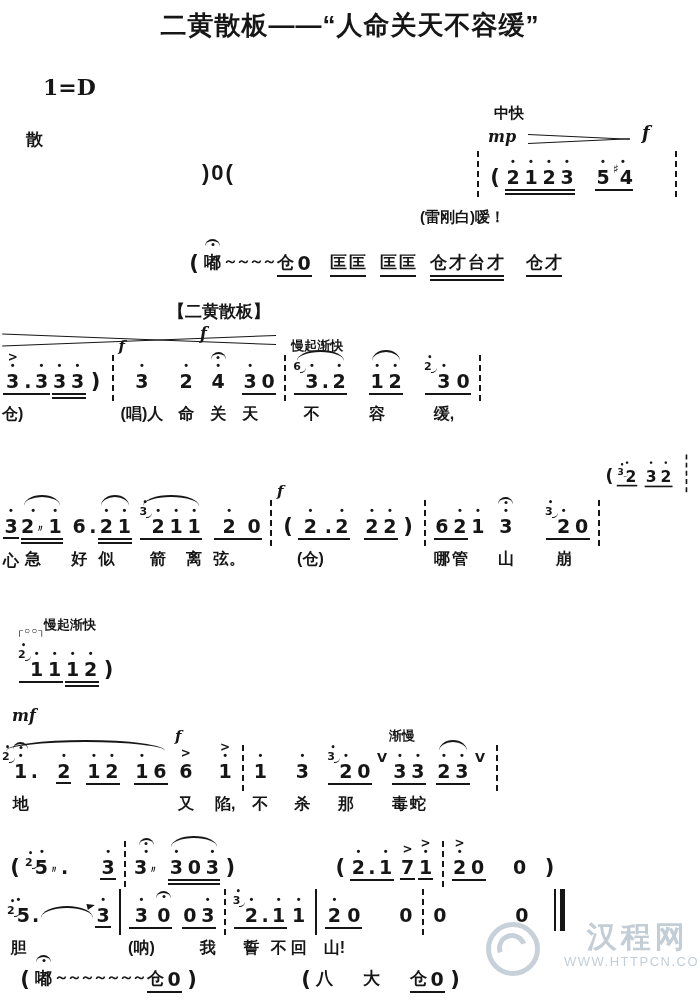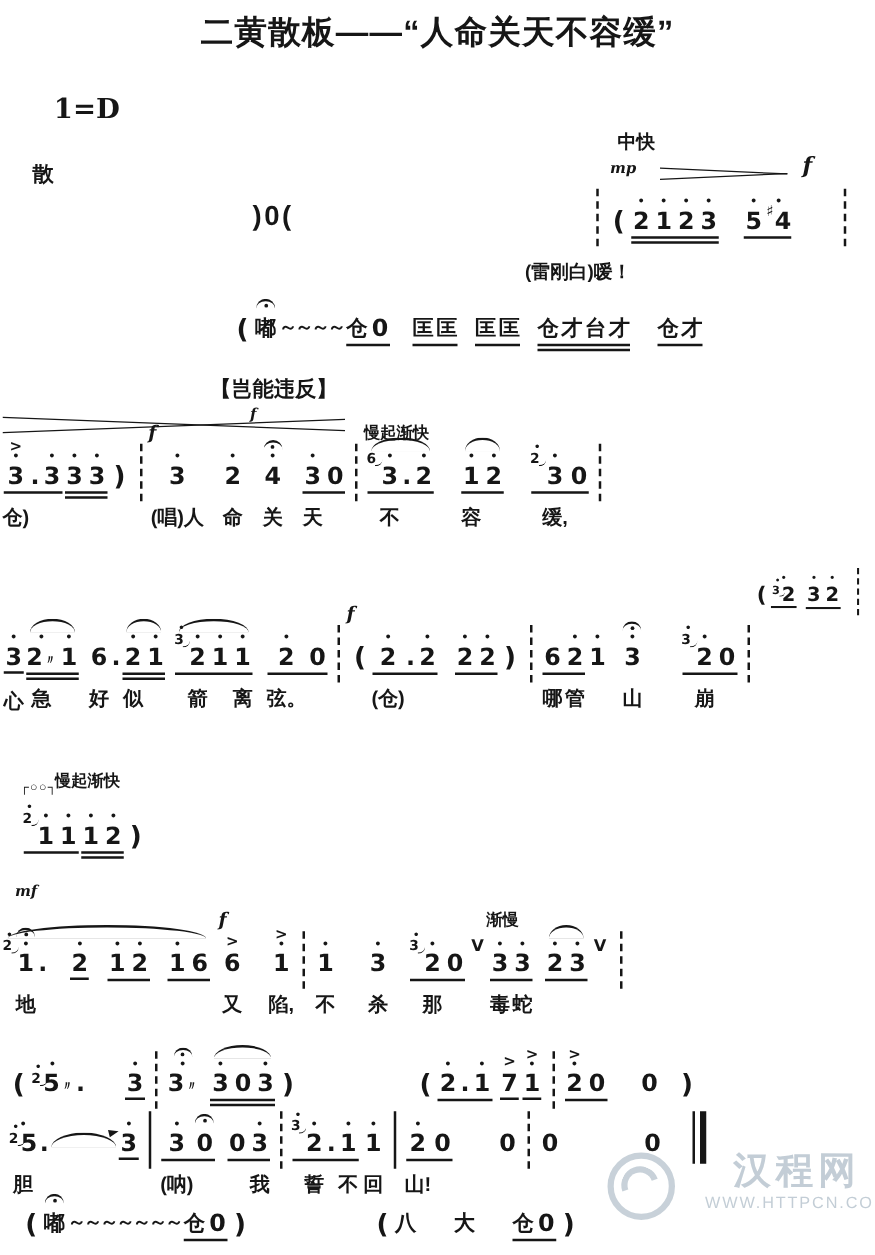--- a/index.html
+++ b/index.html
@@ -2,21 +2,21 @@
 <html><head>
 <meta charset="utf-8">
 <style>
   html,body{margin:0;padding:0;background:#e8e8e8;}
   .page{position:relative;width:700px;height:1004px;background:#ffffff;margin:0 auto;
         overflow:hidden;color:#161616;font-family:"Liberation Sans",sans-serif;}
   .title{position:absolute;left:0;top:8px;width:100%;text-align:center;
          font-size:26px;font-weight:bold;letter-spacing:1px;}
   .key{position:absolute;left:12px;top:74px;font:bold 22px "DejaVu Serif",serif;margin-left:31px;}
   .ann{position:absolute;white-space:nowrap;font-weight:bold;font-size:16px;}
-  .dyn{font-family:"DejaVu Serif",serif;font-style:italic;font-weight:bold;font-size:12px;}
+  .dyn{font-family:"DejaVu Serif",serif;font-style:italic;font-weight:bold;font-size:16px;}
   .speech{font-size:15px;font-weight:bold;}
   .mode{font-size:17px;font-weight:bold;}
   .center-sym{font-size:22px;font-weight:bold;letter-spacing:2px;}
   
   .cresc,.decresc{position:absolute;height:12px;}
   .cresc::before,.cresc::after,.decresc::before,.decresc::after{
      content:"";position:absolute;left:0;width:100%;border-top:1.6px solid #161616;}
   .cresc::before{top:1px;transform-origin:left center;transform:rotate(2.6deg);}
   .cresc::after{bottom:1px;transform-origin:left center;transform:rotate(-2.6deg);}
   .decresc::before{top:1px;transform-origin:right center;transform:rotate(-2.2deg);}
@@ -292,21 +292,21 @@
             <span class="t-above"></span>
             <span class="t-note">
               <span class="dig">才</span>
             </span>
           </span>
         </span>
         <span class="gl1"></span>
       </span>
     </div>
 
-  <div class="ann mode" style="left:168px;top:300px">【岂能违反】</div>
+  <div class="ann mode" style="left:168px;top:300px">【二黄散板】</div>
   <div class="ann dyn" style="left:200px;top:324px">f</div>
 
   <div class="decresc" style="left:2px;top:334px;width:274px"></div>
   <div class="nrow" style="left:2px;top:352px">
       <span class="grp">
         <span class="gwrap">
           <span class="tok ">
             <span class="t-above">
               <span class="accm">&gt;</span>
               <span class="odot">•</span>

